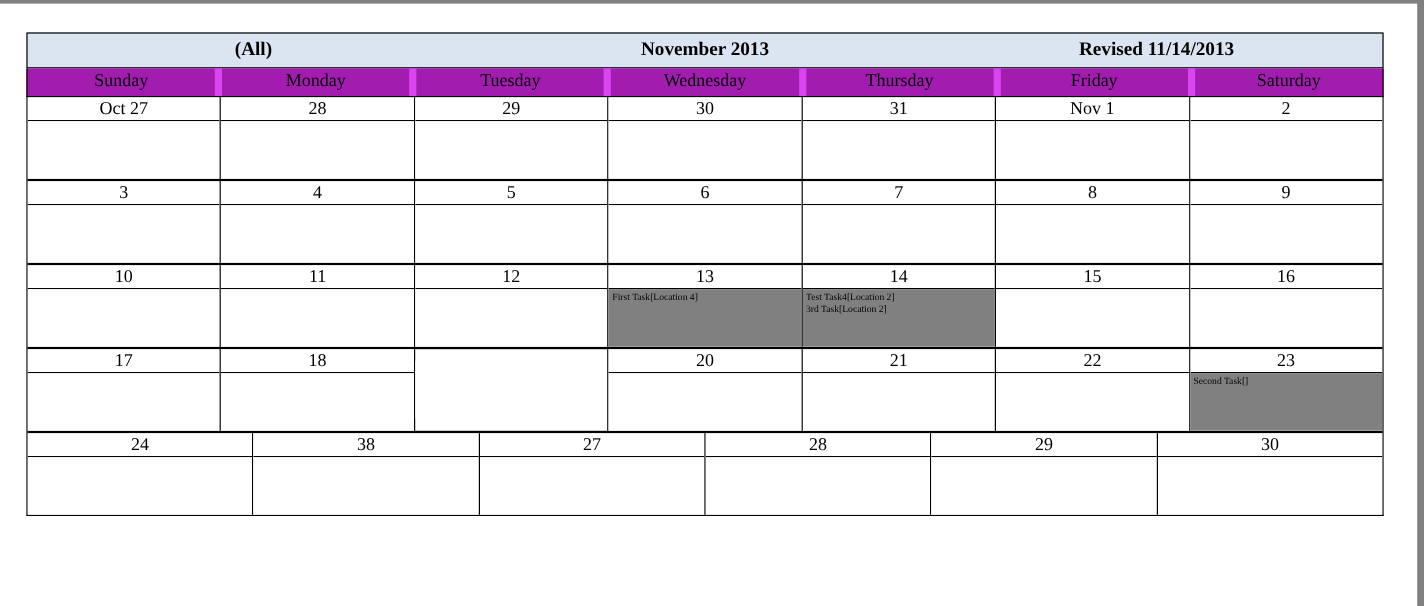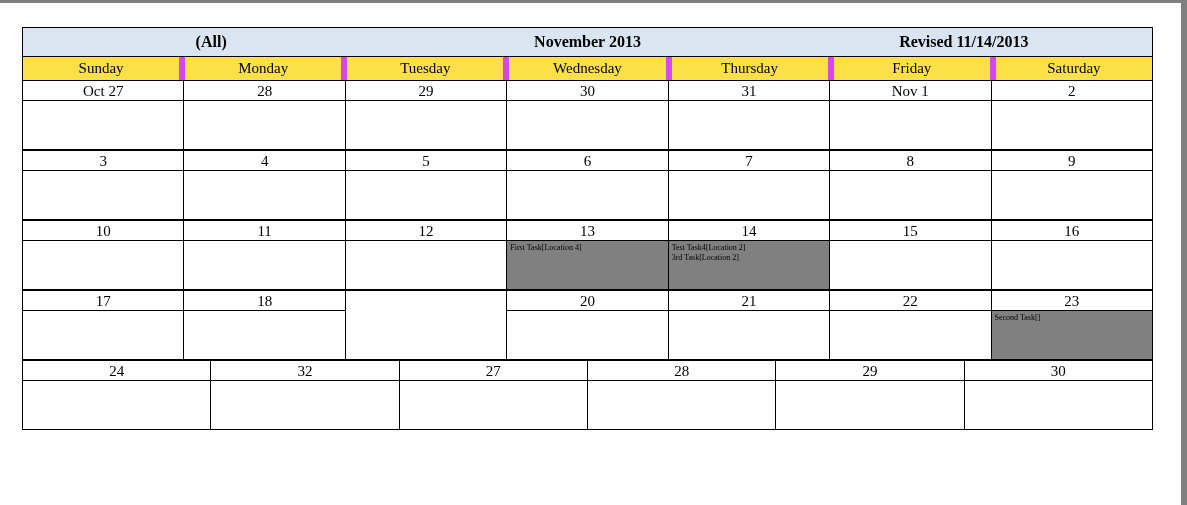--- a/index.html
+++ b/index.html
@@ -41,21 +41,21 @@
     font-weight: bold;
     font-size: 16px;
     line-height: 28px;
   }
   .title-row .seg.left  { flex: 2.3; }
   .title-row .seg.center{ flex: 2.3; }
   .title-row .seg.right { flex: 2.3; font-family: Liberation Serif, serif; }
   .dayhead-row {
     display: flex;
     height: 24px;
-    background: #fde047;
+    background: #a21caf;
     border: 1px solid #000;
     border-top: none;
   }
   .dayhead-row .dh {
     flex: 1 1 0;
     text-align: center;
     font-size: 15px;
     line-height: 23px;
     border-left: 6px solid #d946ef;
   }
@@ -251,21 +251,21 @@
             <div class="line">Second Task[]</div>
           </div>
         </div>
       </div>
       <div class="week">
         <div class="day">
           <div class="date-cell">24</div>
           <div class="body-cell"></div>
         </div>
         <div class="day">
-          <div class="date-cell">32</div>
+          <div class="date-cell">38</div>
           <div class="body-cell"></div>
         </div>
         <div class="day">
           <div class="date-cell">27</div>
           <div class="body-cell"></div>
         </div>
         <div class="day">
           <div class="date-cell">28</div>
           <div class="body-cell"></div>
         </div>

